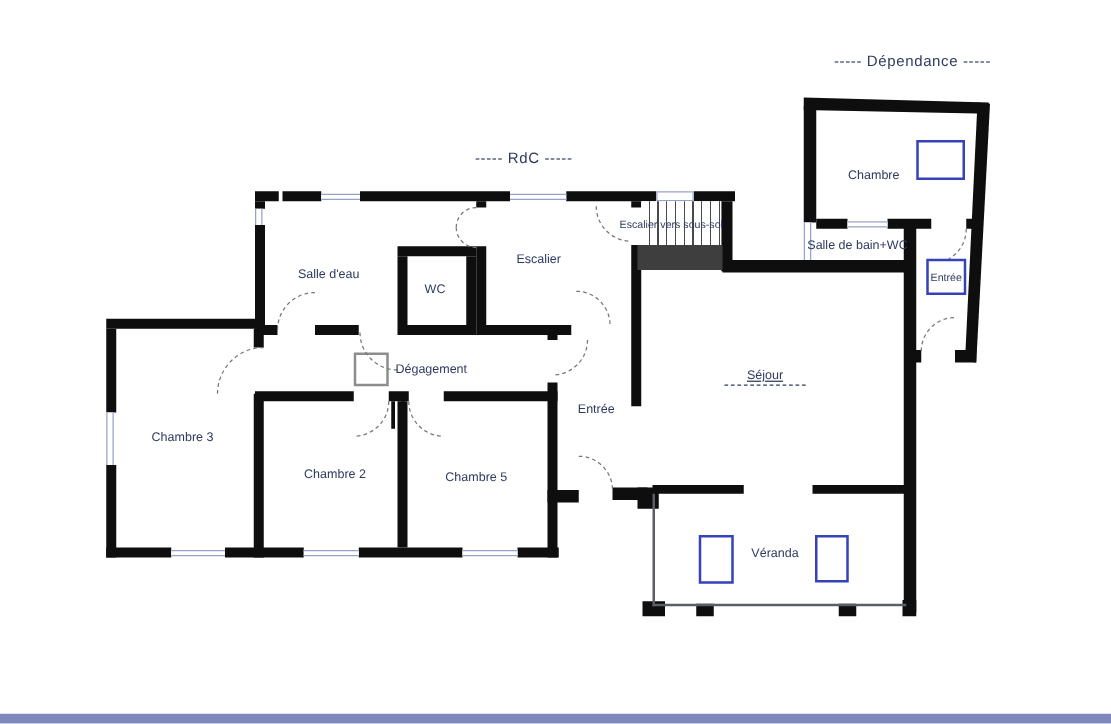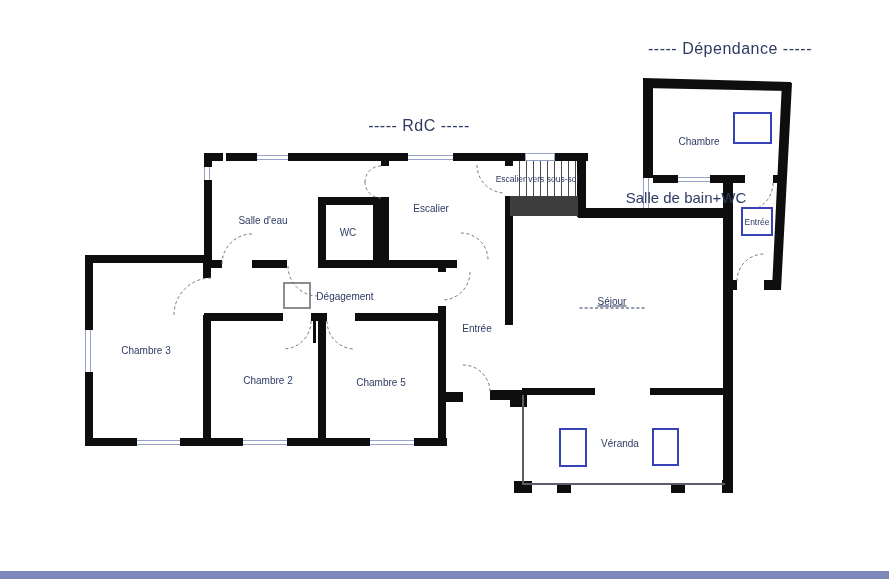--- a/index.html
+++ b/index.html
@@ -12,23 +12,23 @@
   .stairwin{position:absolute;display:block;background:#fff;border:1px solid var(--window,#97a2c8);box-sizing:border-box;}
   .stairs{position:absolute;left:513px;top:161px;width:64px;height:36px;
           background:repeating-linear-gradient(90deg,#ffffff 0 6px,#4a4a4a 6px 7px);}
   .landing{position:absolute;left:510px;top:196px;width:68px;height:20px;background:var(--landing,#3e3e3e);}
   .closet{position:absolute;left:283px;top:282px;width:28px;height:27px;border:2px solid var(--closet,#8d8d8d);box-sizing:border-box;background:#fff;}
   .velux{position:absolute;border:2px solid var(--velux,#3642b8);box-sizing:border-box;background:#fff;}
   .entreebox{position:absolute;left:741px;top:207px;width:32px;height:29px;border:2px solid var(--velux,#3642b8);box-sizing:border-box;background:#fff;display:flex;align-items:center;justify-content:center;}
   .entreebox span{font-size:8.5px;color:var(--label,#2e3a62);white-space:nowrap;}
   .lbl{position:absolute;transform:translate(-50%,-50%);font-size:10px;color:var(--label,#2e3a62);white-space:nowrap;}
   .lbl.small{font-size:8.5px;}
-  .lbl.mid{font-size:15px;}
+  .lbl.mid{font-size:10px;}
   .lbl.underl{border-bottom:1px dashed var(--label,#2e3a62);padding:0 18px 1px 18px;text-decoration:underline;}
-  .title{position:absolute;transform:translate(-50%,-50%);font-size:16px;color:var(--label,#2e3a62);white-space:nowrap;letter-spacing:0.5px;}
+  .title{position:absolute;transform:translate(-50%,-50%);font-size:12px;color:var(--label,#2e3a62);white-space:nowrap;letter-spacing:0.5px;}
   .footer{position:absolute;left:0;top:571px;width:889px;height:8px;background:var(--footer,#7e88ba);}
   svg.overlay{position:absolute;left:0;top:0;pointer-events:none;}
   svg .arc{fill:none;stroke:var(--arc,#777777);stroke-width:1;stroke-dasharray:3 2.5;}
   svg .poly{fill:var(--wall,#0e0e0e);stroke:none;}
 </style>
 </head>
 <body>
 
 <div id="stage">
 

